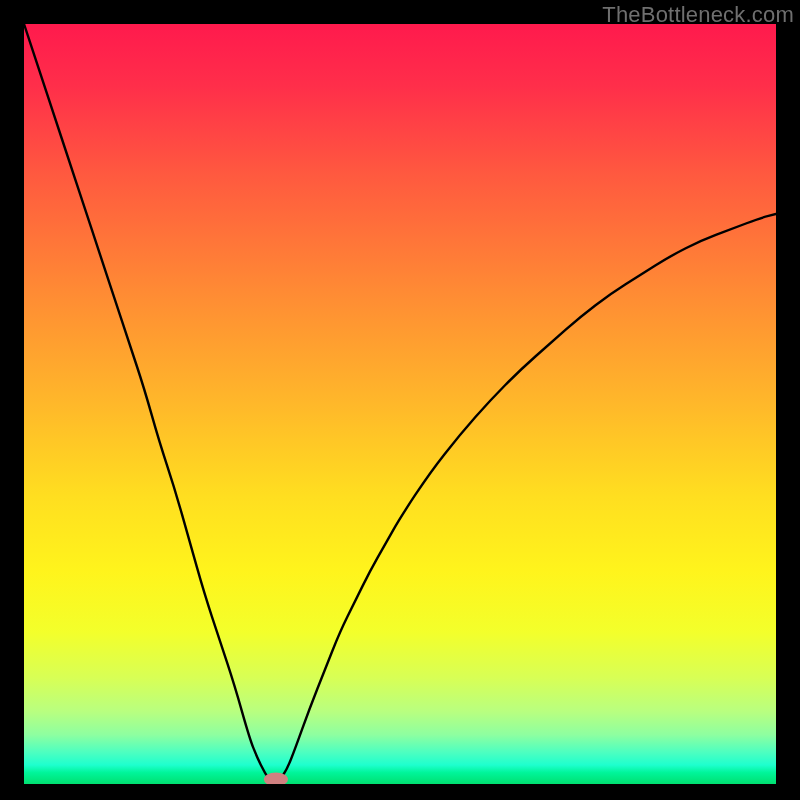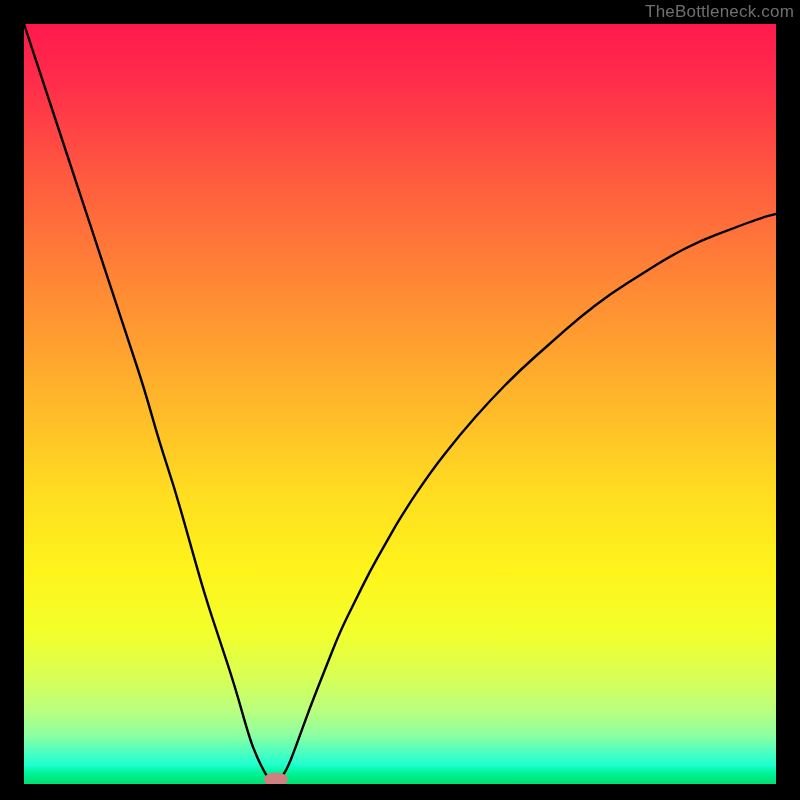--- a/index.html
+++ b/index.html
@@ -24,21 +24,21 @@
     left: 0;
     top: 0;
     width: 752px;
     height: 760px;
   }
   .watermark {
     position: absolute;
     top: 2px;
     right: 6px;
     color: #6f6f6f;
-    font-size: 17px;
+    font-size: 22px;
     font-weight: 500;
     letter-spacing: 0.2px;
     user-select: none;
   }
   svg { display: block; }
 </style>
 </head>
 <body>
 
 <div class="frame">

